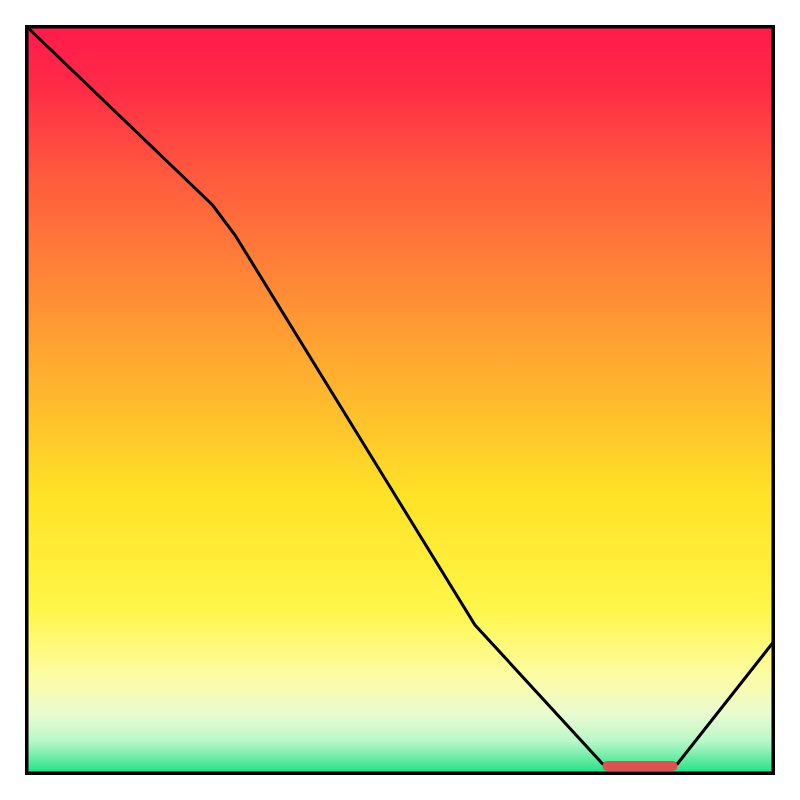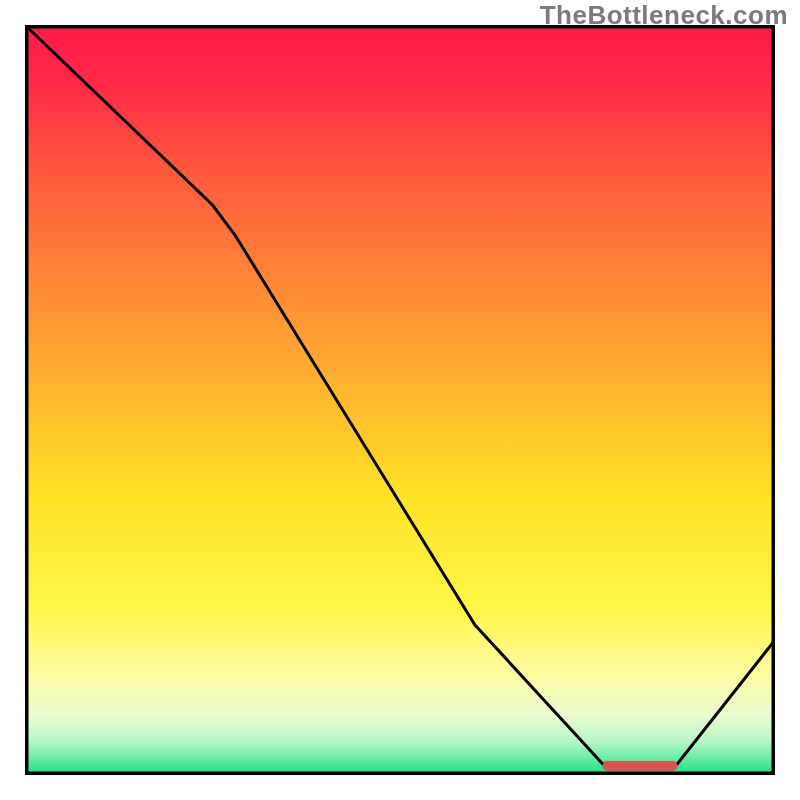--- a/index.html
+++ b/index.html
@@ -37,21 +37,20 @@
   .plot-svg {
     display: block;
     width: 100%;
     height: 100%;
   }
 </style>
 </head>
 <body>
 
 <div class="canvas">
-  <div class="watermark">TheBottleneck.com</div>
 
   <div class="plot-frame">
     <svg class="plot-svg" viewBox="0 0 750 750" preserveAspectRatio="none">
       <defs>
         <linearGradient id="bg-grad" x1="0" y1="0" x2="0" y2="1">
             <stop offset="0%" stop-color="#ff1a4b"></stop>
             <stop offset="8%" stop-color="#ff2a47"></stop>
             <stop offset="20%" stop-color="#ff5a3e"></stop>
             <stop offset="35%" stop-color="#ff8a36"></stop>
             <stop offset="50%" stop-color="#ffba2e"></stop>

